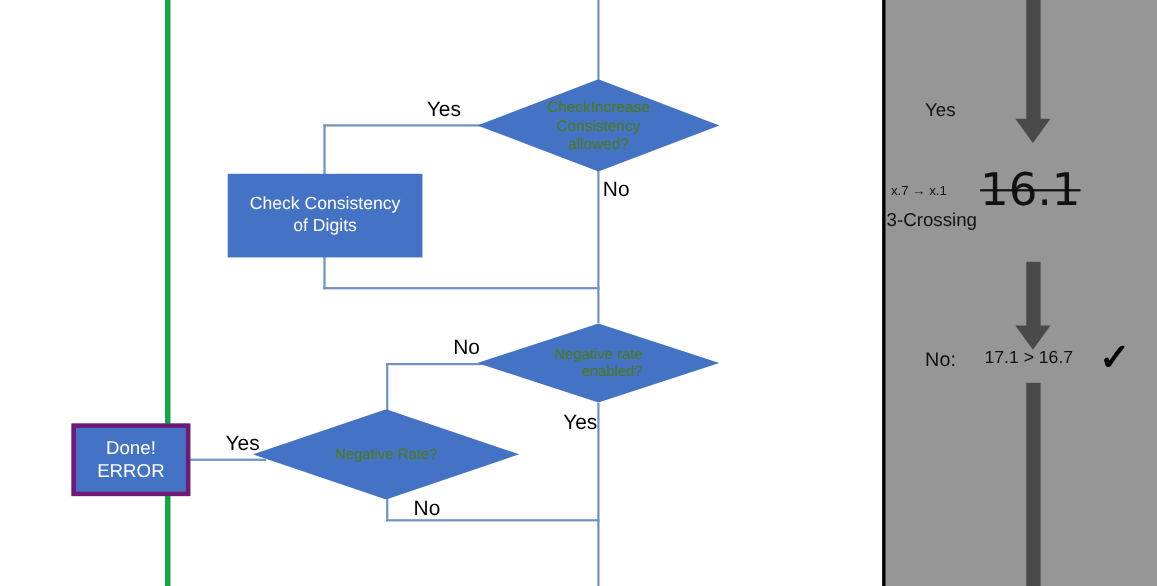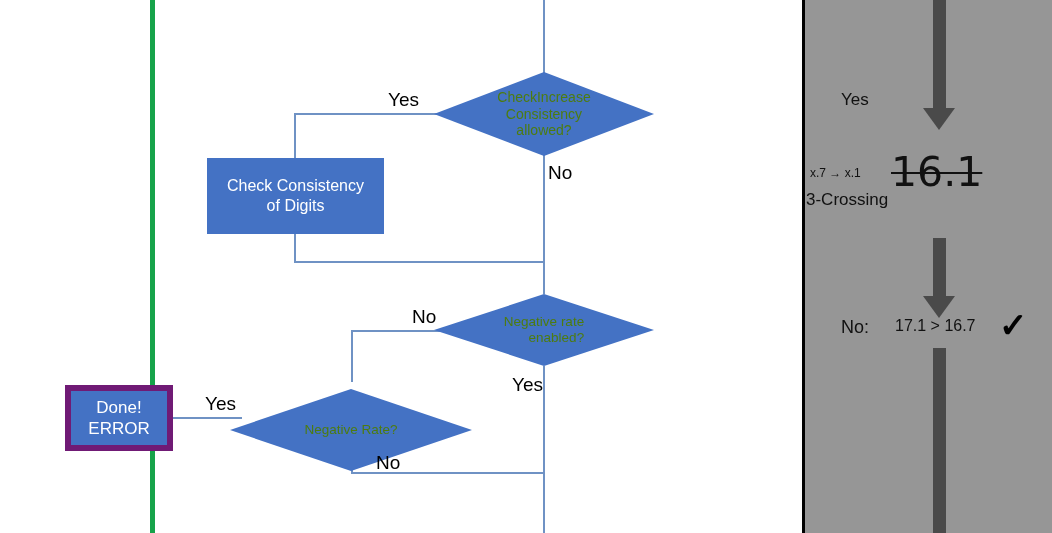--- a/index.html
+++ b/index.html
@@ -11,21 +11,21 @@
   .conn{position:absolute;background:#6f92c4;}
 
   .diamond{position:absolute;display:flex;align-items:center;justify-content:center;
            text-align:center;color:#4d7c0f;line-height:1.18;}
   .diamond .dshape{position:absolute;left:0;top:0;width:100%;height:100%;
            background:#4472C4;clip-path:polygon(50% 0,100% 50%,50% 100%,0 50%);}
   .diamond .dtxt{position:relative;z-index:2;padding:0 6px;}
 
   .procbox{position:absolute;background:#4472C4;display:flex;align-items:center;
            justify-content:center;text-align:center;color:#ffffff;line-height:1.25;}
-  .procbox.bordered{border:6px solid #701a75;box-sizing:border-box;}
+  .procbox.bordered{border:4px solid #701a75;box-sizing:border-box;}
 
   .edgelabel{position:absolute;color:#000000;font-size:19px;line-height:1;white-space:nowrap;}
 
   
   #panel{position:absolute;background:#969696;border-left:3px solid #000000;
          box-sizing:border-box;}
   .arrow-stem{position:absolute;background:#4a4a4a;}
   .arrow-head{position:absolute;width:0;height:0;border-left:16px solid transparent;
               border-right:16px solid transparent;border-top:22px solid #4a4a4a;}
   .p-label{position:absolute;color:#111111;white-space:nowrap;}
@@ -78,21 +78,21 @@
   </div>
 
   <div class="diamond" style="left:434px;top:294px;width:220px;height:72px;font-size:13.5px;text-align:right;">
     <div class="dshape"></div>
     <div class="dtxt">
       <div>Negative rate</div>
       <div>enabled?</div>
     </div>
   </div>
 
-  <div class="diamond" style="left:230px;top:389px;width:242px;height:82px;font-size:13.5px;">
+  <div class="diamond" style="left:230px;top:372px;width:242px;height:82px;font-size:13.5px;">
     <div class="dshape"></div>
     <div class="dtxt">
       <div>Negative Rate?</div>
     </div>
   </div>
 
   <div class="procbox bordered" style="left:65px;top:385px;width:108px;height:66px;font-size:17px;">
     <div>
       <div>Done!</div>
       <div>ERROR</div>

